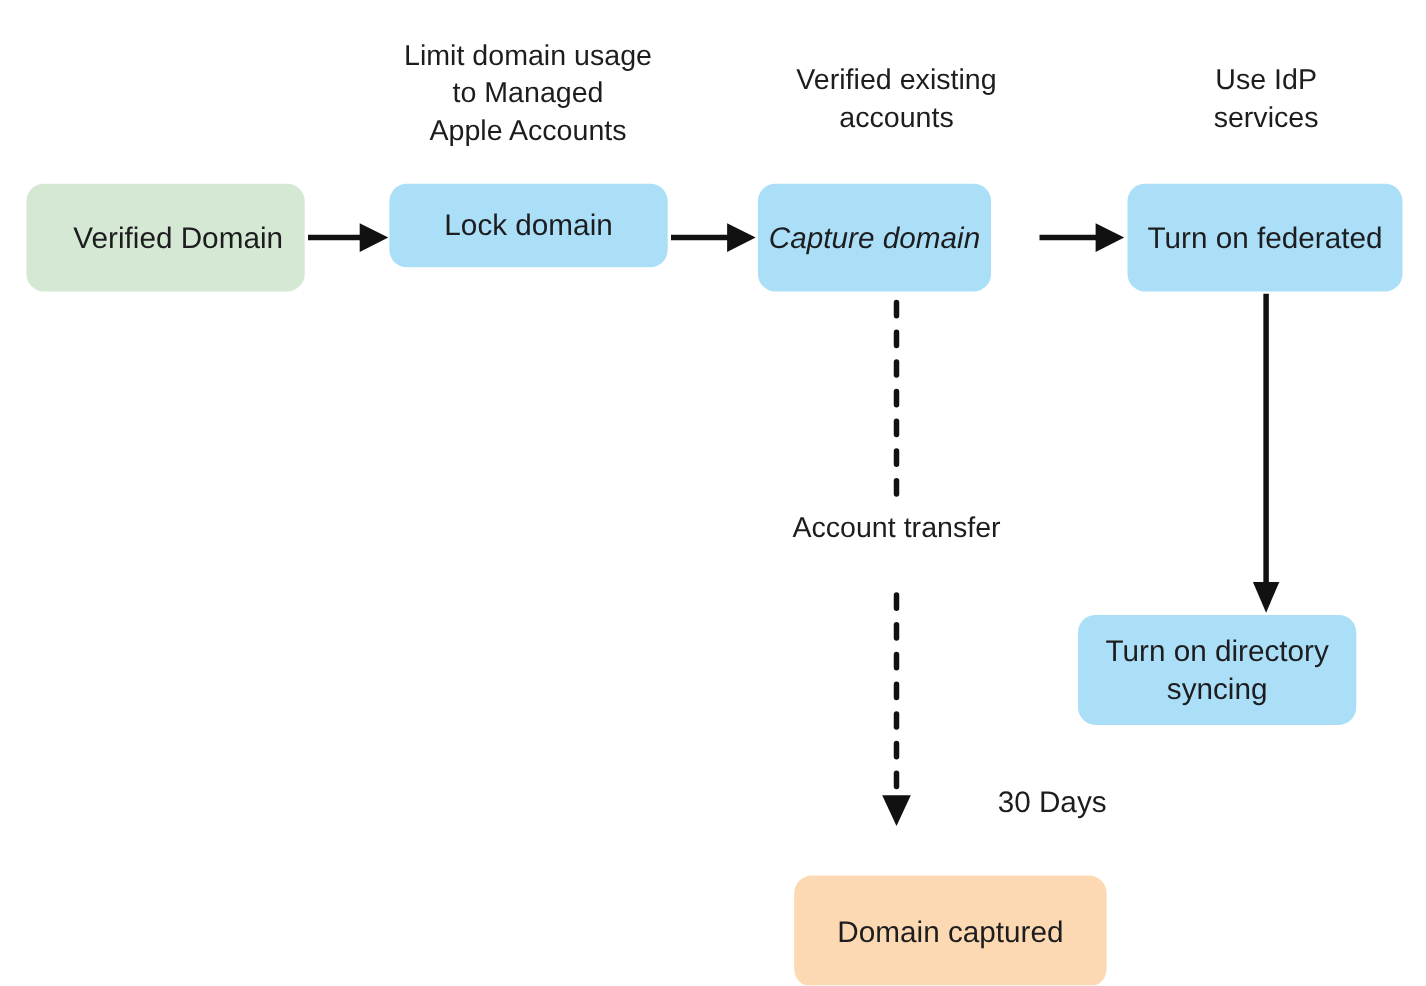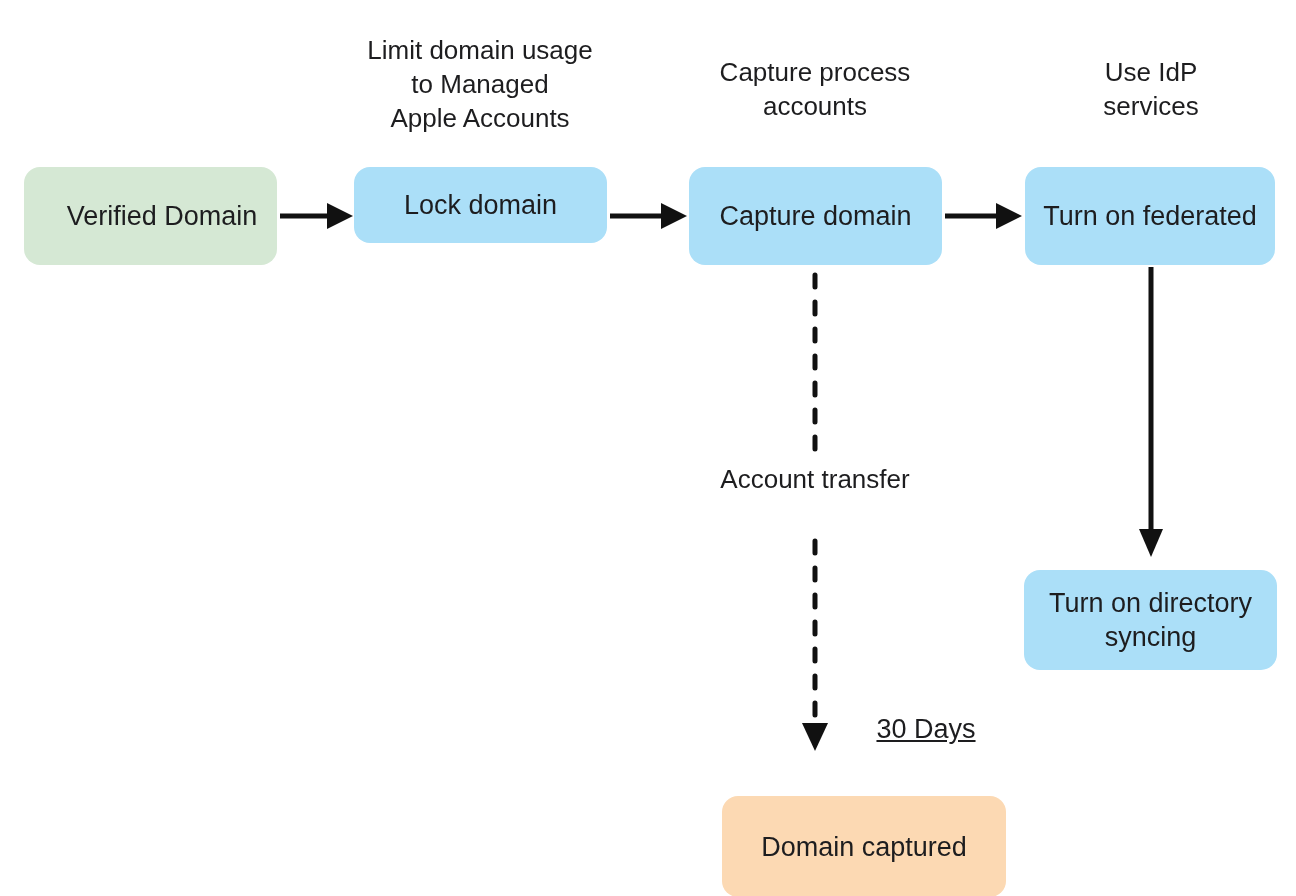--- a/index.html
+++ b/index.html
@@ -49,36 +49,36 @@
     flex-direction: column;
     align-items: center;
     justify-content: center;
     text-align: center;
     font-size: 27px;
     line-height: 34px;
     color: var(--text);
   }
   #n-verified  { left: 24px;   top: 167px; width: 253px; height: 98px;  background: var(--verified-fill); padding-left: 23px; }
   #n-lock      { left: 354px;  top: 167px; width: 253px; height: 76px;  background: var(--process-fill); justify-content: center; }
-  #n-capture   { left: 689px;  top: 167px; width: 253px; height: 98px;  background: var(--process-fill); }
+  #n-capture   { left: 689px;  top: 167px; width: 212px; height: 98px;  background: var(--process-fill); font-style: italic; }
   #n-federated { left: 1025px; top: 167px; width: 250px; height: 98px;  background: var(--process-fill); }
-  #n-directory { left: 1024px; top: 559px; width: 253px; height: 100px; background: var(--process-fill); margin-top: 11px; }
+  #n-directory { left: 980px; top: 559px; width: 253px; height: 100px; background: var(--process-fill); }
   #n-captured  { left: 689px;  top: 796px; width: 284px; height: 101px; background: var(--captured-fill); margin-left: 33px; }
   .label {
     position: absolute;
     text-align: center;
     font-size: 26px;
     line-height: 34px;
     color: var(--text);
   }
   #l-limit            { left: 320px; top: 33px;  width: 320px; }
   #l-capture-existing { left: 655px; top: 55px;  width: 320px; }
   #l-use-idp          { left: 991px; top: 55px;  width: 320px; }
   #l-account-transfer { left: 655px; top: 462px; width: 320px; }
-  #l-thirty-days      { left: 846px; top: 712px; width: 160px; text-align: center; font-size: 27px; text-decoration: underline; }
+  #l-thirty-days      { left: 846px; top: 712px; width: 160px; text-align: right; font-size: 27px; }
 </style>
 </head>
 <body>
 
 <div class="canvas">
 
   <svg class="arrows" width="1296" height="896" viewBox="0 0 1296 896" xmlns="http://www.w3.org/2000/svg">
     <g>
       <line class="arrow-line" x1="280" y1="216" x2="330" y2="216"></line>
       <polygon class="arrow-head" points="353,216 327,203 327,229"></polygon>
@@ -127,21 +127,21 @@
     <div>Domain captured</div>
   </div>
 
   <div class="label" id="l-limit">
     <div>Limit domain usage</div>
     <div>to Managed</div>
     <div>Apple Accounts</div>
   </div>
 
   <div class="label" id="l-capture-existing">
-    <div>Capture process</div>
+    <div>Verified existing</div>
     <div>accounts</div>
   </div>
 
   <div class="label" id="l-use-idp">
     <div>Use IdP</div>
     <div>services</div>
   </div>
 
   <div class="label" id="l-account-transfer">
     <div>Account transfer</div>

